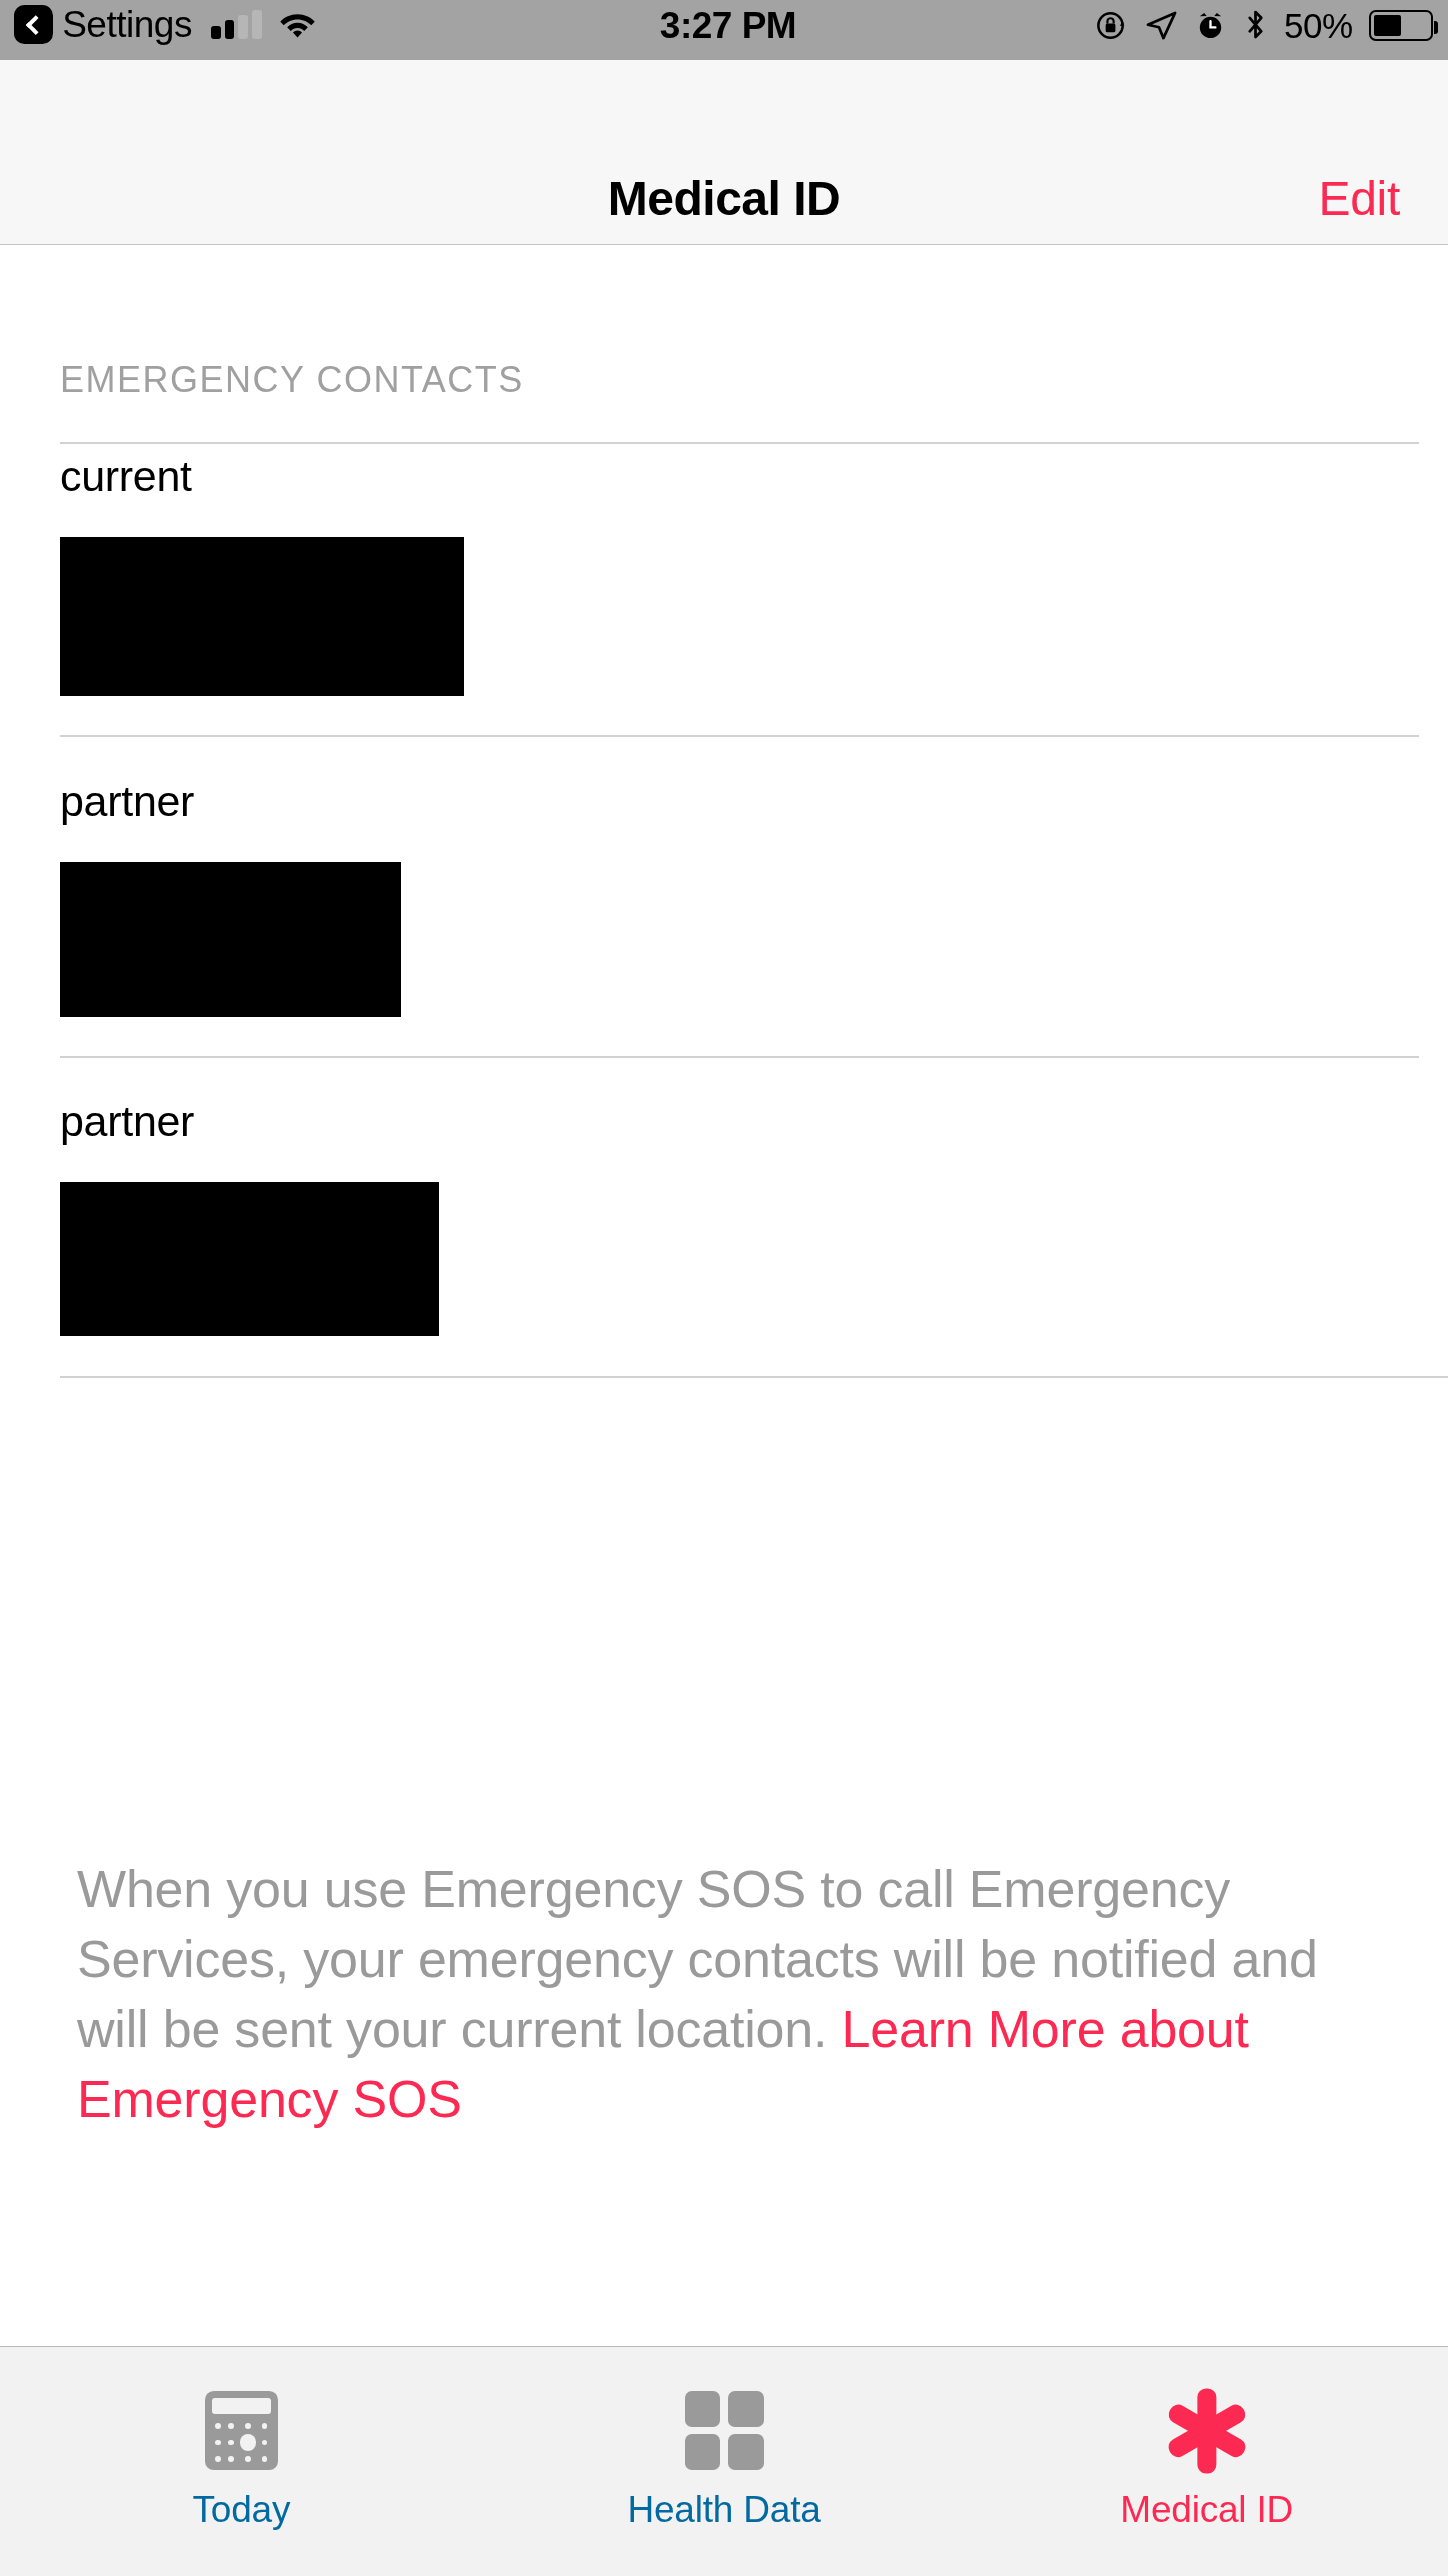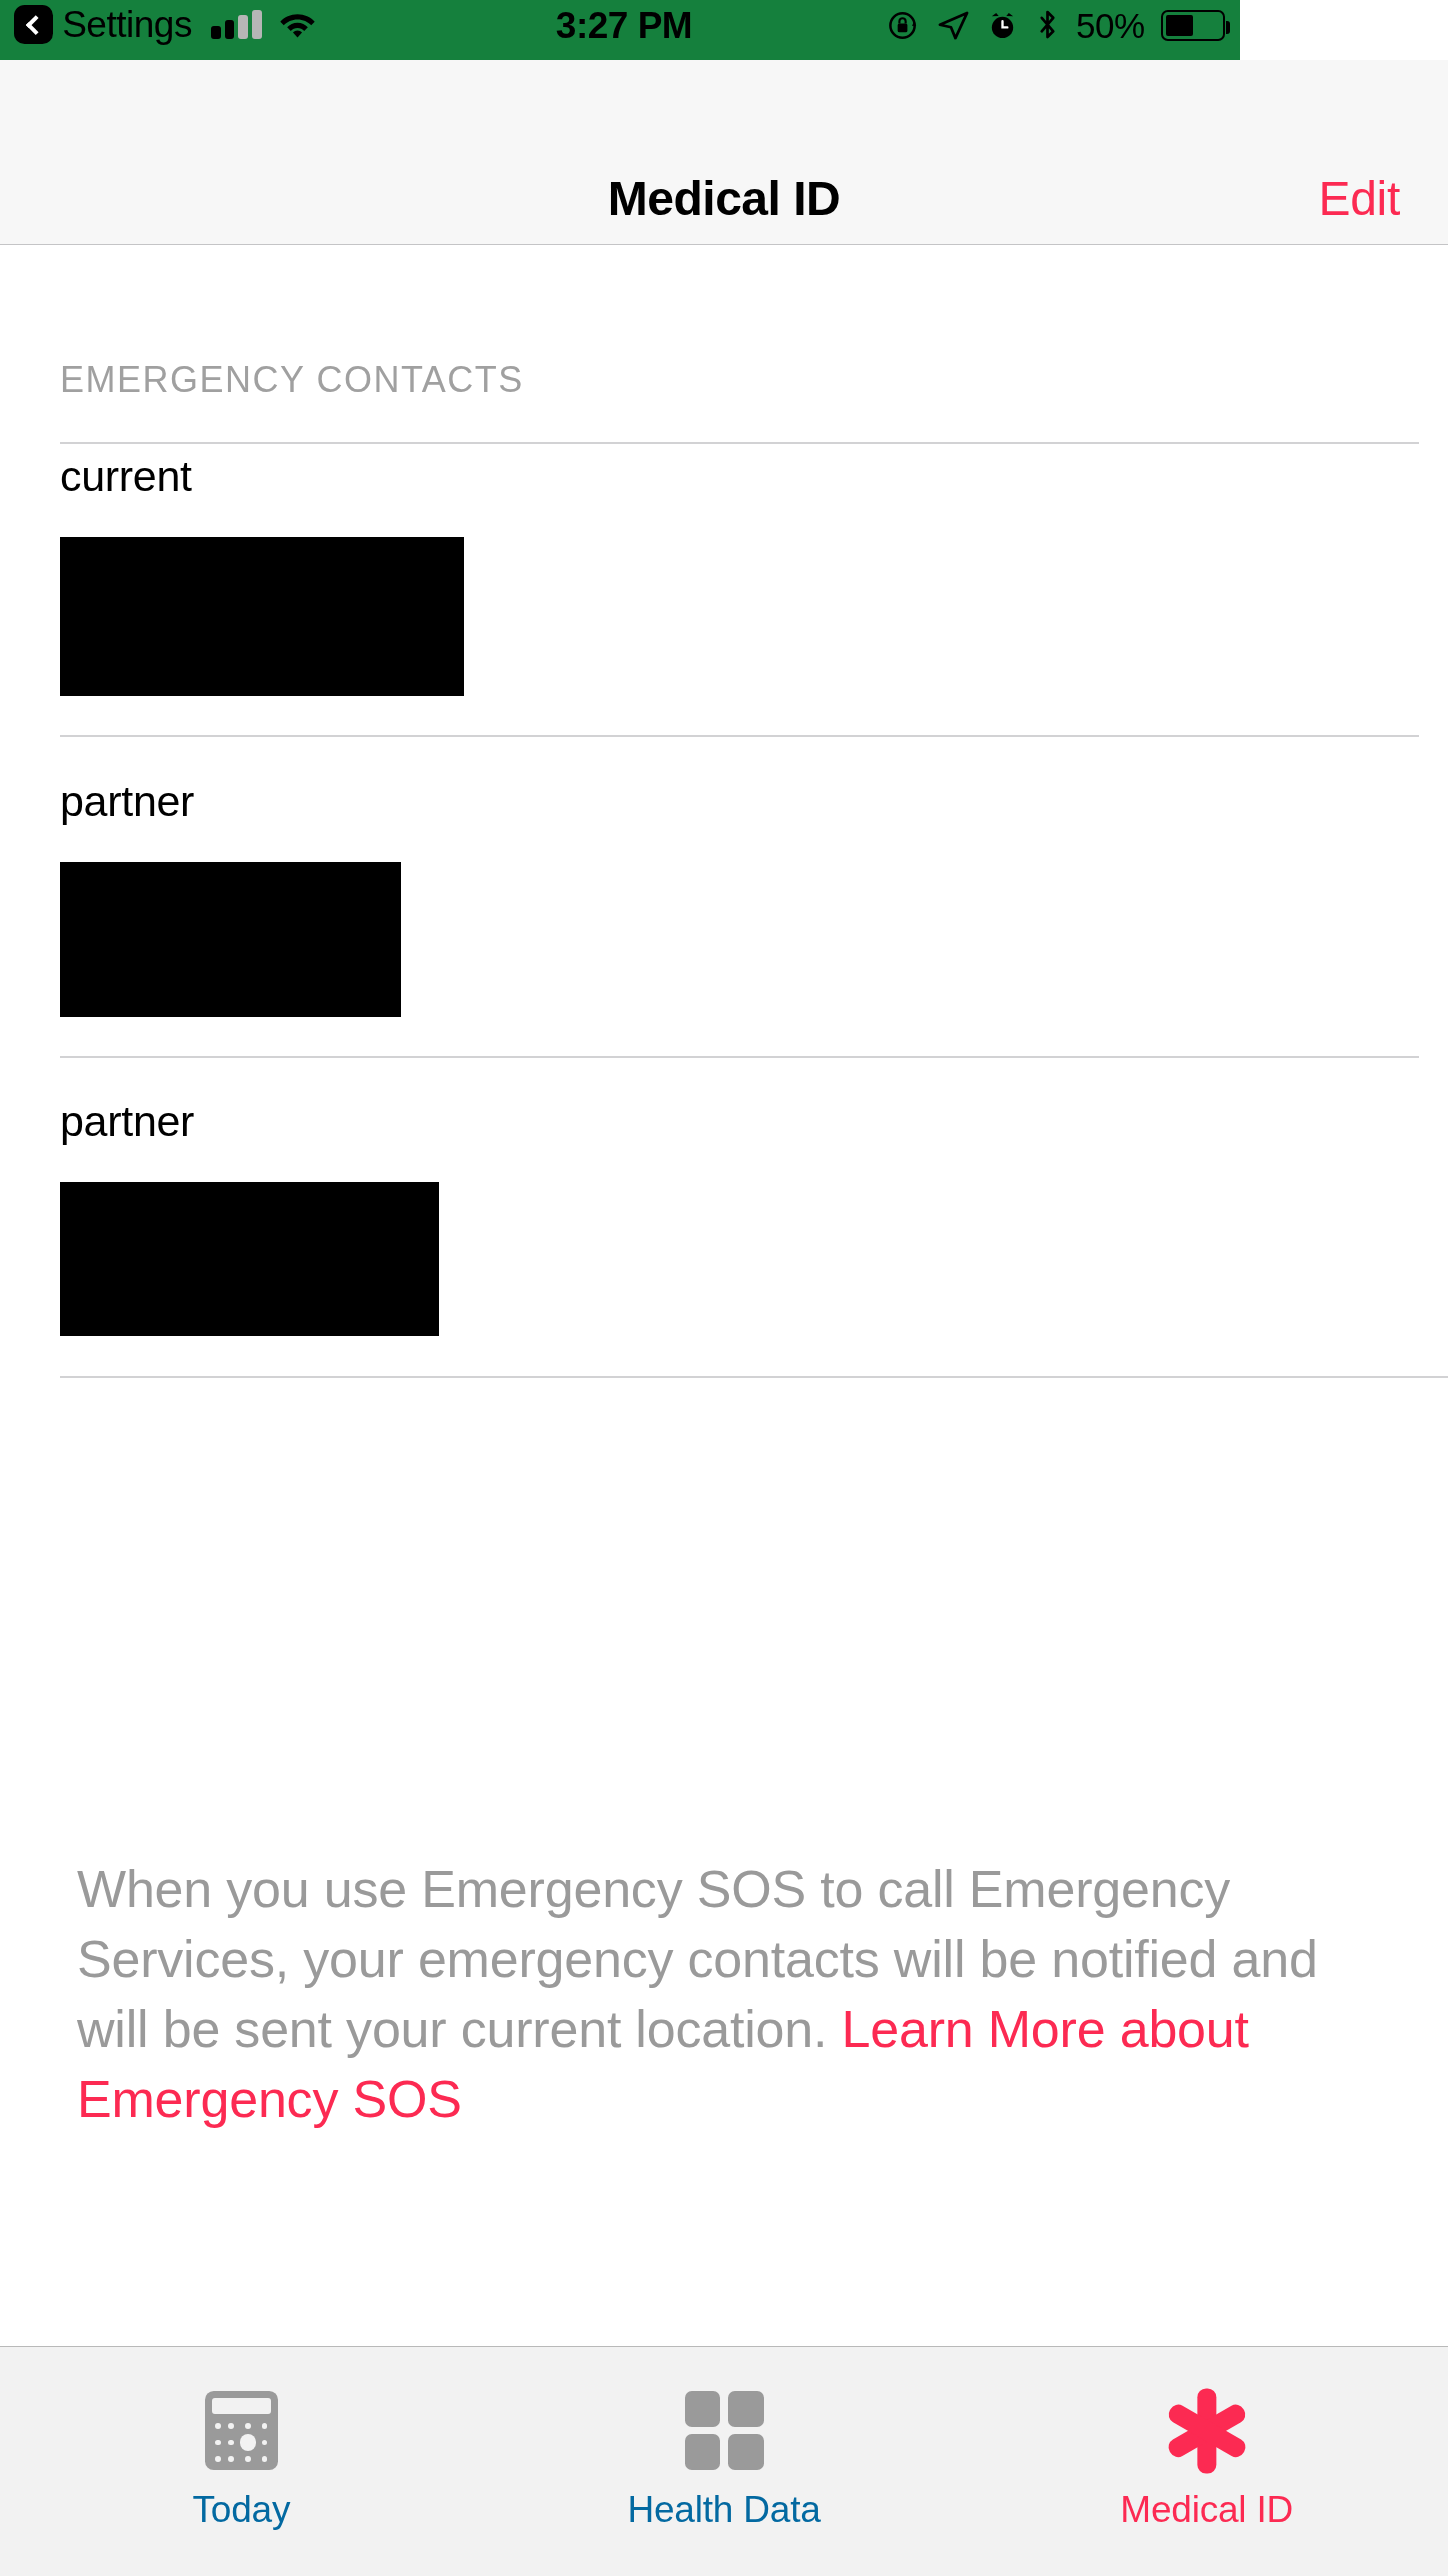--- a/index.html
+++ b/index.html
@@ -7,22 +7,22 @@
     width:1448px; height:2576px;
     background:#ffffff;
     font-family:"Liberation Sans", sans-serif;
     -webkit-font-smoothing:antialiased;
     overflow:hidden;
   }
   #screen { position:relative; width:1448px; height:2576px; background:#fff; }
 
   
   .statusbar {
-    position:absolute; top:0; left:0; width:1240px; height:60px;
-    background:#15803d;
+    position:absolute; top:0; left:0; width:1448px; height:60px;
+    background:#a3a3a3;
     display:flex; align-items:center;
   }
   .sb-left { display:flex; align-items:center; position:absolute; left:13.5px; top:3.9px; }
   .back-chip {
     width:39px; height:39px; border-radius:10.6px; background:#000;
     display:flex; align-items:center; justify-content:center; margin-right:9.7px;
   }
   .chev-l { width:13.5px; height:13.5px; border-left:4.8px solid #fff; border-bottom:4.8px solid #fff;
             transform:rotate(45deg); margin-left:4.8px; }
   .sb-app { font-size:37px; font-weight:500; color:#000; letter-spacing:-0.5px; }

